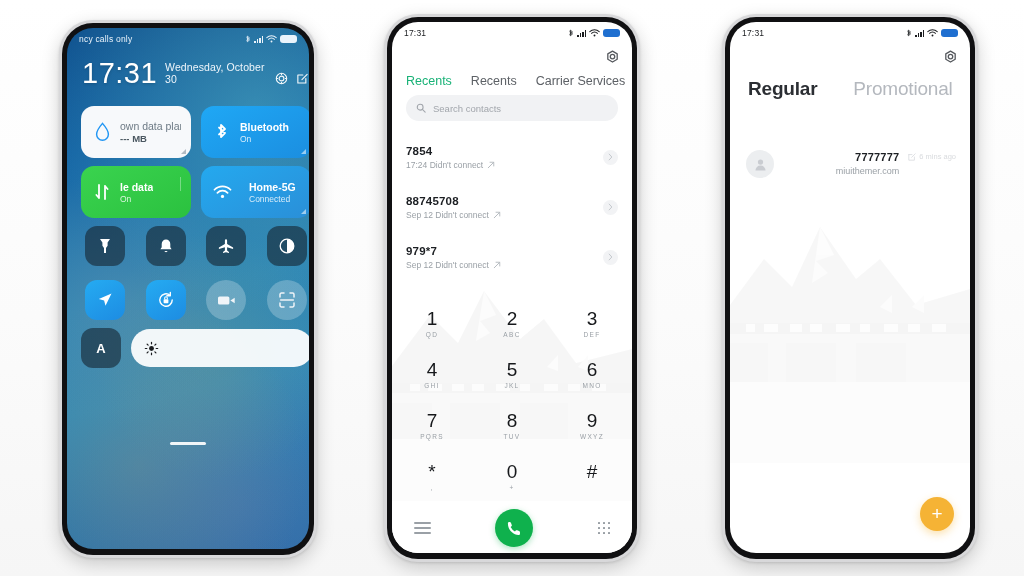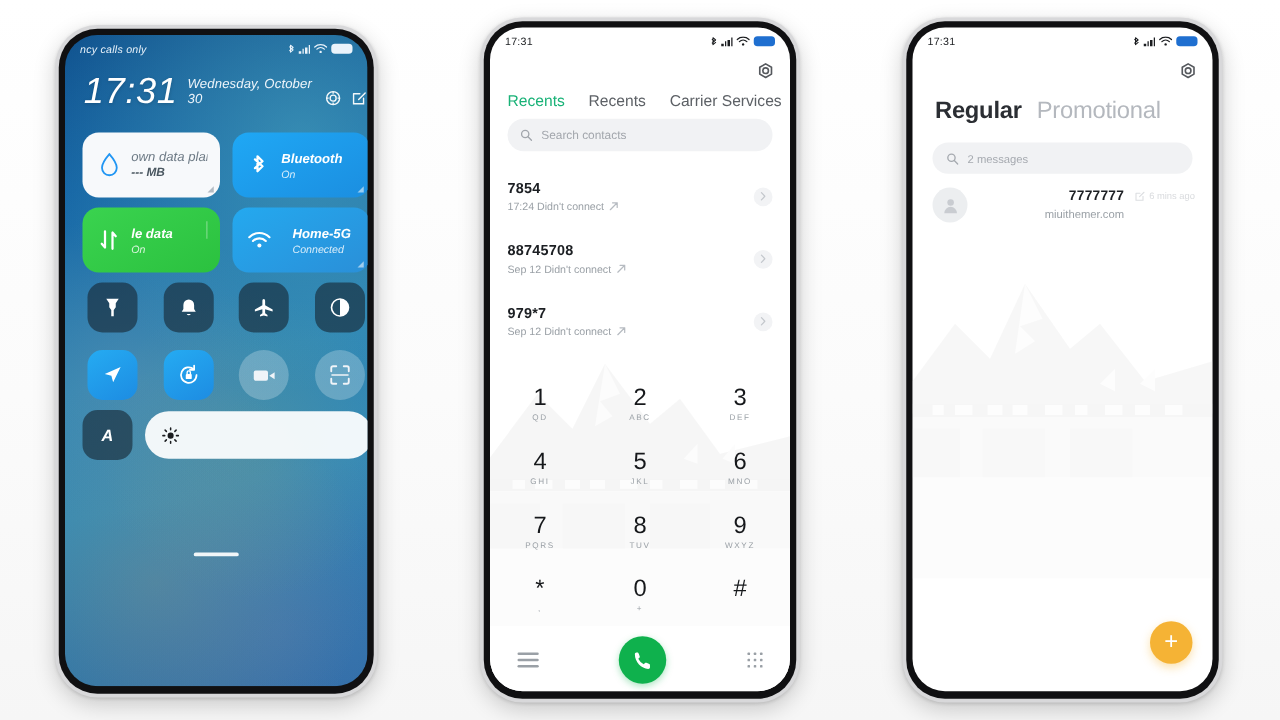--- a/index.html
+++ b/index.html
@@ -29,21 +29,21 @@
     background: #101012;
     padding: 5px 5px 6px 5px;
   }
   .screen {
     width: 100%; height: 100%;
     border-radius: 26px;
     overflow: hidden;
     position: relative;
   }
 
-  #phone1 { left: 44px;  top: 20px;  width: 258px; height: 538px; font-style: italic; }
+  #phone1 { left: 59px;  top: 20px;  width: 258px; height: 538px; }
   #phone2 { left: 384px; top: 14px;  width: 256px; height: 548px; }
   #phone3 { left: 722px; top: 14px;  width: 256px; height: 548px; }
 
   
   .statusbar {
     position: absolute; top: 0; left: 0; right: 0;
     height: 22px;
     display: flex; align-items: center; justify-content: space-between;
     padding: 0 12px;
     font-size: 8.5px;
@@ -224,21 +224,21 @@
   
   #p3screen { background: #ffffff; color: #17191c; }
   #p3screen .statusbar { color: #1b1d20; }
 
   .msg-tabs {
     position: absolute; left: 18px; top: 56px; right: 12px;
     display: flex; align-items: baseline; gap: 12px; z-index: 3;
   }
   .mtab { font-size: 19px; letter-spacing: -.2px; }
   .mtab.active { color: #2b2e33; font-weight: 600; }
-  .mtab.inactive { color: #b4b8be; font-weight: 400; }
+  .mtab.inactive { color: #b4b8be; font-weight: 400; margin-left: 24px; }
 
   .msearch {
     position: absolute; left: 16px; right: 16px; top: 92px;
     height: 25px; border-radius: 13px; background: #f1f2f4;
     display: flex; align-items: center; gap: 7px; padding: 0 11px; z-index: 3;
   }
   .msearch .ph { font-size: 9px; color: #a6aab0; }
 
   .msgrow {
     position: absolute; left: 16px; right: 14px; top: 128px;
@@ -686,27 +686,20 @@
             <path d="M8 1.2l5 2.9v5.8L8 12.8 3 9.9V4.1z" fill="none" stroke="#56595e" stroke-width="1.4" stroke-linejoin="round"></path>
             <circle cx="8" cy="7" r="2.4" fill="none" stroke="#56595e" stroke-width="1.4"></circle>
           </svg>
         </div>
 
         <div class="msg-tabs">
           <div class="mtab active">Regular</div>
           <div class="mtab inactive">Promotional</div>
         </div>
 
-        <div class="msearch">
-          <svg width="10" height="10" viewBox="0 0 12 12">
-              <circle cx="5" cy="5" r="3.5" fill="none" stroke="#a6aab0" stroke-width="1.3"></circle>
-              <path d="M7.7 7.7L11 11" stroke="#a6aab0" stroke-width="1.3" stroke-linecap="round"></path>
-            </svg>
-          <span class="ph">2 messages</span>
-        </div>
 
         <div class="msgrow">
           <div class="avatar">
             <svg width="15" height="15" viewBox="0 0 16 16">
                 <circle cx="8" cy="5.4" r="2.8" fill="#c9ccd1"></circle>
                 <path d="M2.6 14.4a5.4 5.4 0 0110.8 0z" fill="#c9ccd1"></path>
               </svg>
           </div>
           <div class="mg-body">
             <div class="mg-title">7777777</div>

